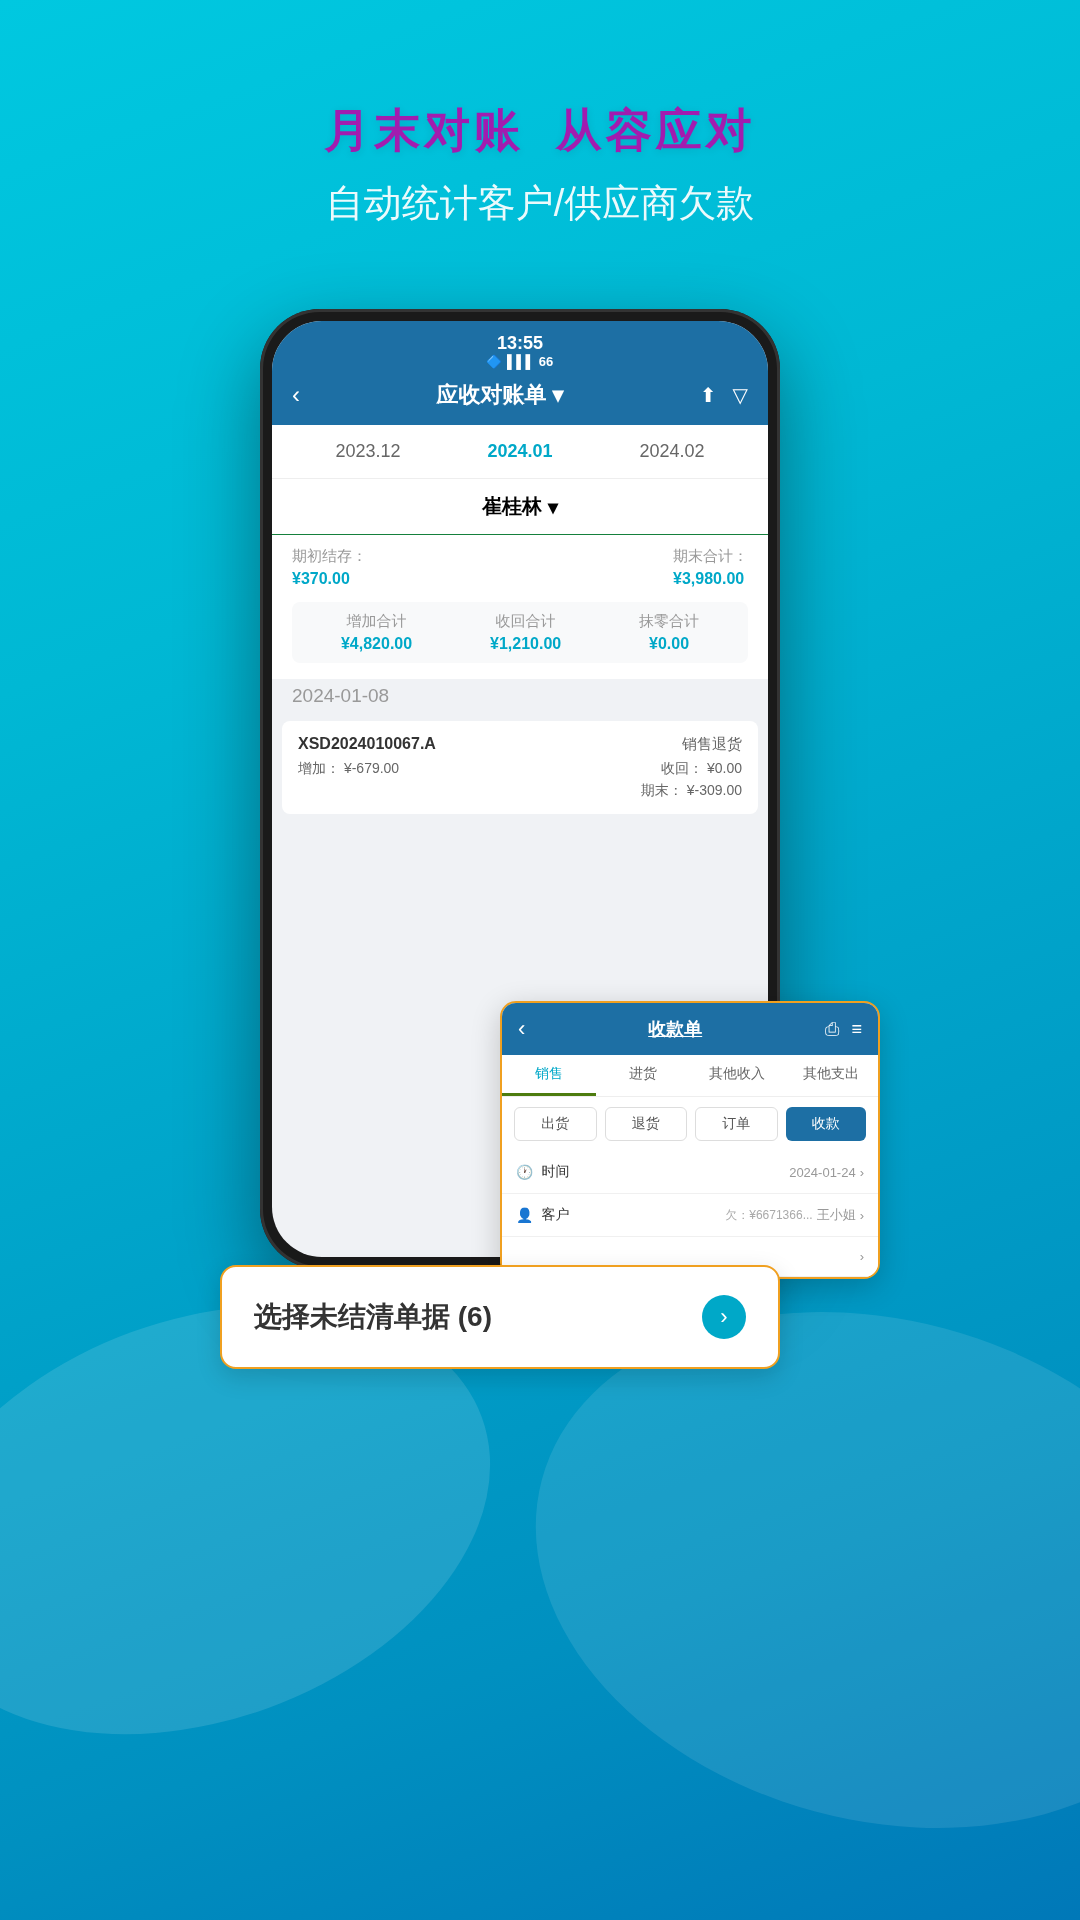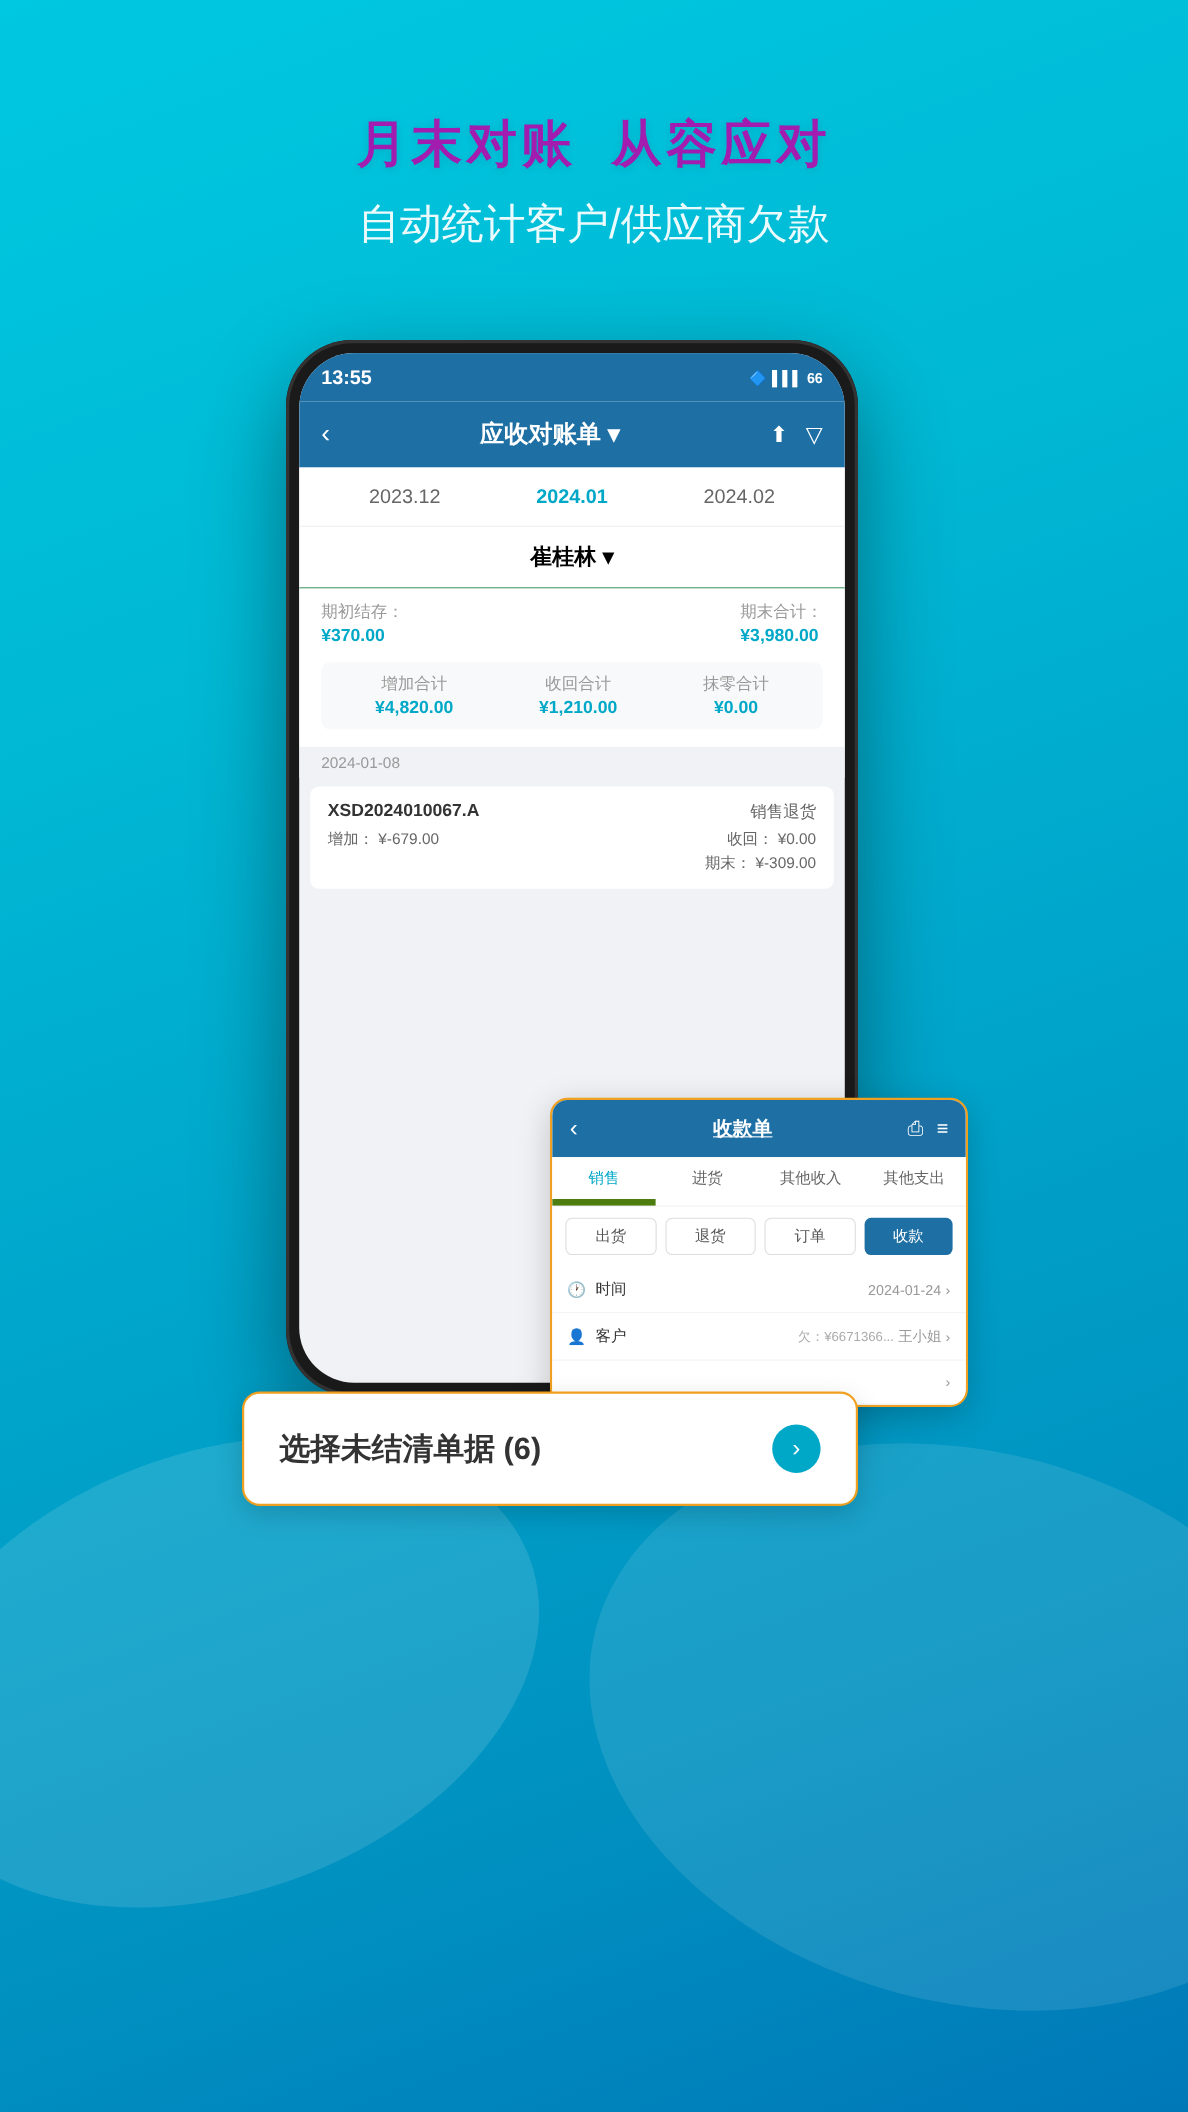--- a/index.html
+++ b/index.html
@@ -95,24 +95,25 @@
       border-radius: 50px;
       overflow: hidden;
     }
 
     .status-bar {
       background: #1d6fa4;
       height: 44px;
       display: flex;
       align-items: center;
       justify-content: space-between;
-      padding: 0 20px;
+      padding: 12px 20px;
       color: white;
       font-size: 18px;
       font-weight: 600;
+      flex-direction: column;
     }
     .status-time {
       font-size: 18px;
       font-weight: 700;
     }
     .status-icons {
       display: flex;
       gap: 4px;
       align-items: center;
       font-size: 13px;
@@ -212,21 +213,21 @@
       display: flex;
       flex-direction: column;
       align-items: center;
       gap: 4px;
     }
 
     
     .date-group-label {
       background: #f0f2f5;
       padding: 6px 20px;
-      font-size: 14px;
+      font-size: 19px;
       color: #999;
     }
 
     
     .transaction-item {
       background: white;
       margin: 8px 10px;
       border-radius: 8px;
       padding: 14px 16px;
     }
@@ -294,21 +295,21 @@
     }
     .overlay-tab {
       flex: 1;
       text-align: center;
       padding: 10px 0;
       font-size: 14px;
       color: #666;
     }
     .overlay-tab.active {
       color: #00a8c8;
-      border-bottom: 6px solid #4d7c0f;
+      border-bottom: 3px solid #4d7c0f;
     }
 
     .overlay-buttons {
       display: flex;
       gap: 8px;
       padding: 10px 12px;
       background: white;
     }
     .overlay-btn {
       flex: 1;

